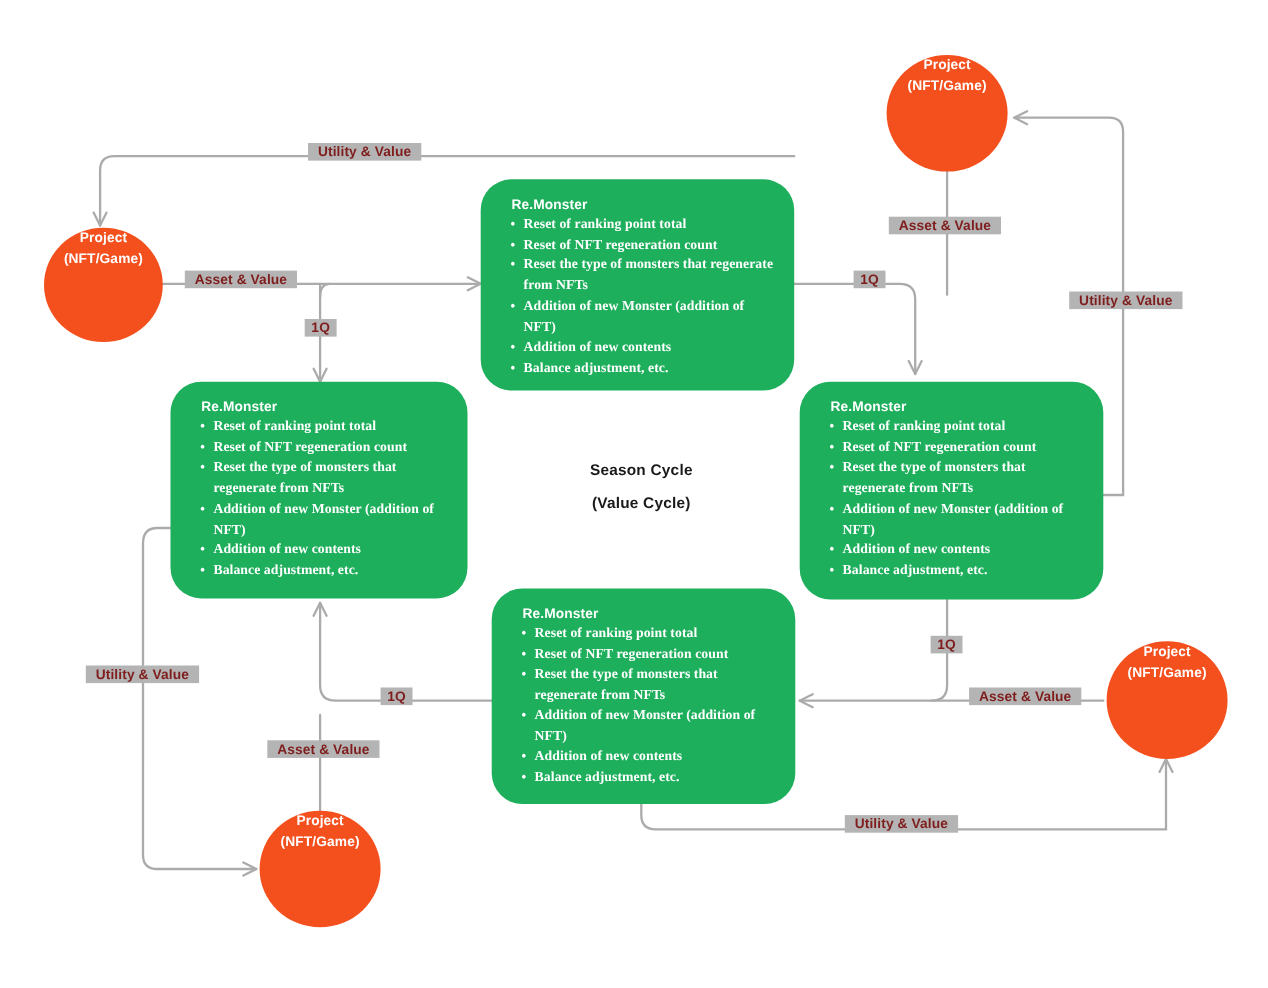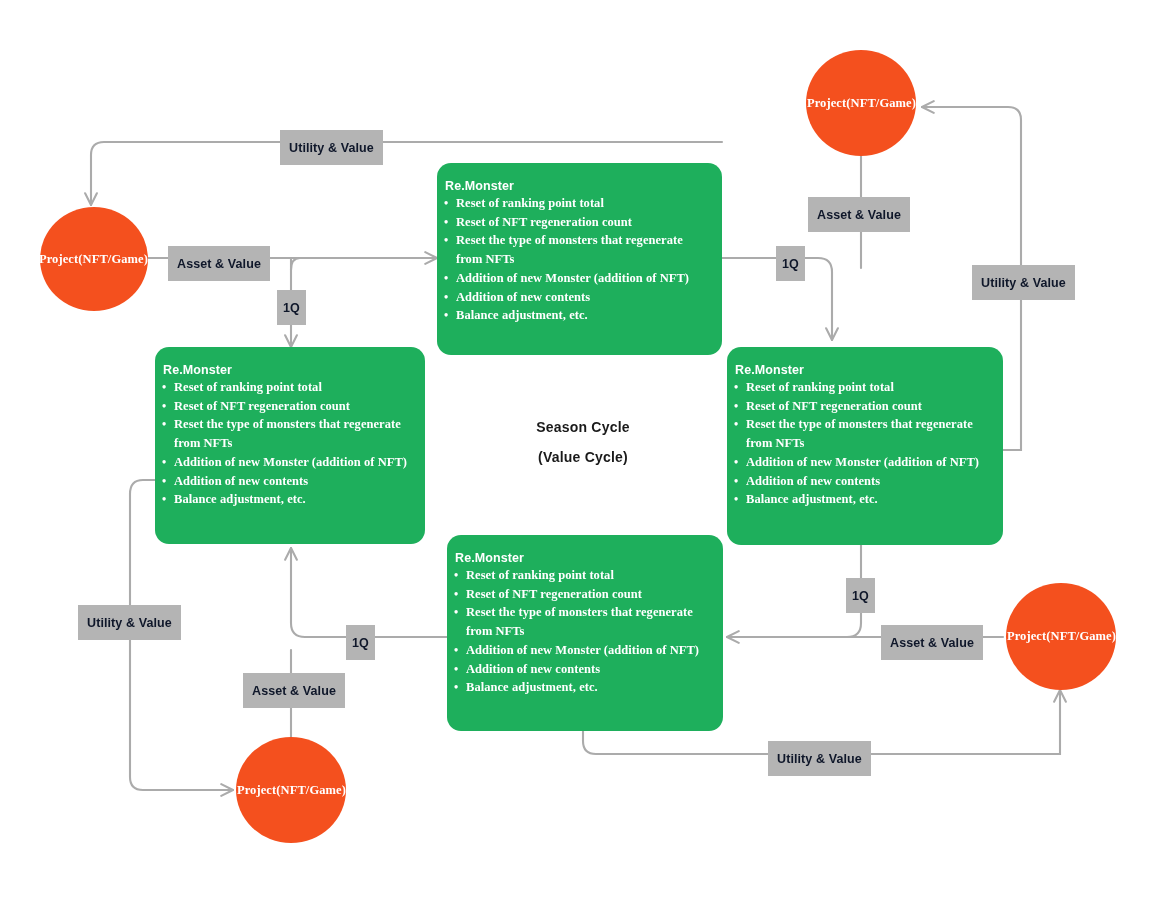--- a/index.html
+++ b/index.html
@@ -23,23 +23,23 @@
     top: 0;
     width: 1153px;
     height: 898px;
     pointer-events: none;
   }
 
   
   .green-box {
     position: absolute;
     background: #1EAF5C;
-    border-radius: 14px;
+    border-radius: 28px;
     box-sizing: border-box;
-    padding: 14px 16px 12px 0;
+    padding: 14px 16px 12px 20px;
     color: #ffffff;
   }
   .green-box .gb-title {
     font-size: 12.5px;
     font-weight: bold;
     margin: 2px 0 1px 8px;
     letter-spacing: 0.1px;
   }
   .green-box ul {
     margin: 0;
@@ -64,43 +64,42 @@
     font-size: 12px;
   }
 
   
   .circle {
     position: absolute;
     border-radius: 50%;
     background: #F4501E;
     color: #ffffff;
     display: flex;
-    flex-direction: row;
+    flex-direction: column;
     align-items: center;
-    justify-content: flex-end;
+    justify-content: flex-start;
     text-align: center;
     font-size: 12.5px;
     font-weight: bold;
     line-height: 19px;
     letter-spacing: 0.1px;
-    font-family: Liberation Serif, serif;
   }
 
   
   .elabel {
     position: absolute;
     background: #B4B4B4;
-    color: #0f172a;
+    color: #7f1d1d;
     font-size: 12.5px;
     font-weight: bold;
     letter-spacing: 0.1px;
     display: flex;
     align-items: center;
     justify-content: center;
-    height: 35px;
+    height: 16px;
     padding: 0 9px;
     white-space: nowrap;
     box-sizing: border-box;
   }
 
   
   #center-title {
     position: absolute;
     text-align: center;
     color: #1A1A1A;

